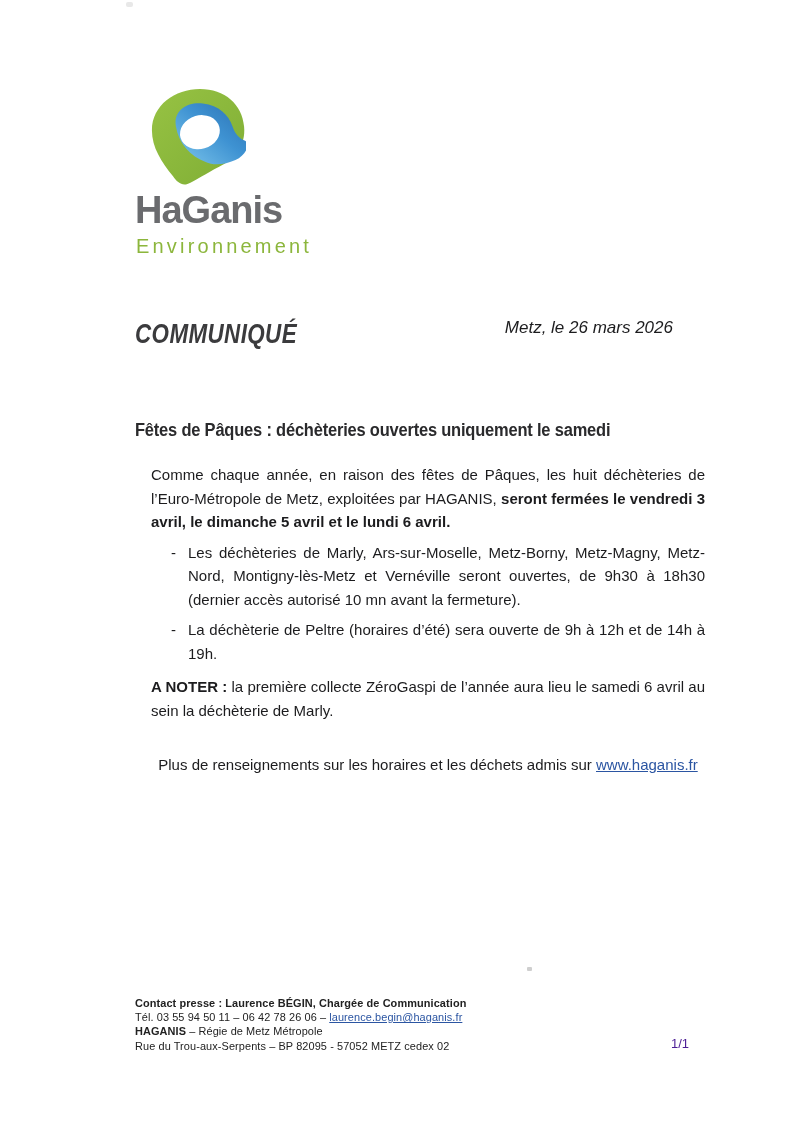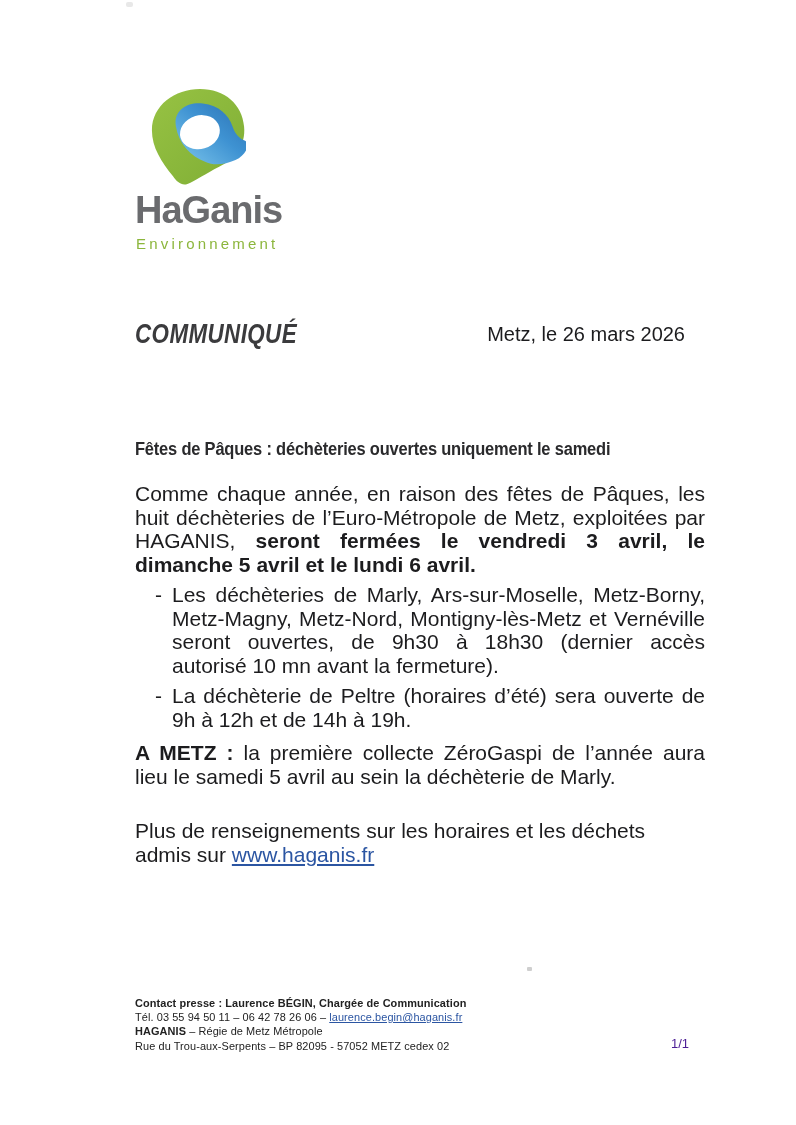--- a/index.html
+++ b/index.html
@@ -17,57 +17,58 @@
   
   .logo-block { position: absolute; left: 133px; top: 88px; }
   .logo-mark { width: 96px; height: 98px; margin-left: 17px; display: block; }
   .brand-word {
     margin-top: 3px; margin-left: 2px;
     font-size: 38px; font-weight: 700; letter-spacing: -1px;
     color: #6a6b6e;
   }
   .brand-tagline {
     margin-top: 3px; margin-left: 3px;
-    font-size: 15px; font-weight: 400; letter-spacing: 3.2px;
+    font-size: 20px; font-weight: 400; letter-spacing: 3.2px;
     color: #8cb63c;
   }
 
   
   .comm-row {
     position: absolute; left: 135px; top: 318px; width: 570px;
-    display: flex; justify-content: space-between; align-items: center;
+    display: flex; justify-content: space-between; align-items: flex-start;
   }
   .kicker {
     font-size: 28px; font-weight: 700; font-style: italic;
     letter-spacing: 0.5px; color: #3b3b3d;
     transform: scaleX(0.8); transform-origin: left center;
     white-space: nowrap;
   }
-  .date-line { font-size: 20px; color: #1c1c1e; margin-right: 20px; white-space: nowrap; }
+  .date-line { font-size: 17px; color: #1c1c1e; margin-right: 32px; white-space: nowrap; font-style: italic; }
 
   
-  .content { position: absolute; left: 135px; top: 439px; width: 570px; }
+  .content { position: absolute; left: 135px; top: 420px; width: 570px; }
   .heading {
     font-size: 17.5px; font-weight: 700; letter-spacing: -0.2px;
     color: #2a2a2c; white-space: nowrap;
     transform: scaleX(0.94); transform-origin: left center;
     margin-bottom: 22px;
   }
   .body-p {
-    font-size: 21px; line-height: 23.5px; text-align: justify;
+    font-size: 15px; line-height: 23.5px; text-align: justify;
     color: #1c1c1e;
+    margin-left: 16px;
   }
   .p-intro { margin-bottom: 7px; }
   .p-open  { margin-bottom: 10px; }
   .bullet  { position: relative; padding-left: 37px; }
   .bullet .dash { position: absolute; left: 20px; top: 0; }
   .bullet-1 { margin-bottom: 7px; }
   .bullet-2 { margin-bottom: 10px; }
   .p-note  { margin-bottom: 31px; }
-  .p-more  { text-align: left; }
+  .p-more  { text-align: center; }
   b, strong { font-weight: 700; }
   .link {
     color: #2b55a2; text-decoration: underline; cursor: pointer;
   }
 
   
   .footer {
     position: absolute; left: 135px; top: 996px; width: 480px;
     font-size: 11.5px; line-height: 14.2px; color: #222;
     transform: scaleX(0.95); transform-origin: left top;
@@ -120,21 +121,21 @@
     <div class="body-p bullet bullet-1">
       <span class="dash">-</span>
       <span>Les déchèteries de Marly, Ars-sur-Moselle, Metz-Borny, Metz-Magny, Metz-Nord, Montigny-lès-Metz et Vernéville seront ouvertes, de 9h30 à 18h30 (dernier accès autorisé 10 mn avant la fermeture).</span>
     </div>
 
     <div class="body-p bullet bullet-2">
       <span class="dash">-</span>
       <span>La déchèterie de Peltre (horaires d’été) sera ouverte de 9h à 12h et de 14h à 19h.</span>
     </div>
 
-    <p class="body-p p-note"><strong>A METZ :</strong><span> la première collecte ZéroGaspi de l’année aura lieu le samedi 5 avril au sein la déchèterie de Marly.</span></p>
+    <p class="body-p p-note"><strong>A NOTER :</strong><span> la première collecte ZéroGaspi de l’année aura lieu le samedi 6 avril au sein la déchèterie de Marly.</span></p>
 
     <p class="body-p p-more"><span>Plus de renseignements sur les horaires et les déchets admis sur </span><a class="link">www.haganis.fr</a></p>
   </div>
 
   <div class="footer">
     <div class="f-bold">Contact presse : Laurence BÉGIN, Chargée de Communication</div>
     <div><span>Tél. 03 55 94 50 11 – 06 42 78 26 06 – </span><a class="link">laurence.begin@haganis.fr</a></div>
     <div><span class="f-bold">HAGANIS</span><span> – Régie de Metz Métropole</span></div>
     <div>Rue du Trou-aux-Serpents – BP 82095 - 57052 METZ cedex 02</div>
   </div>

